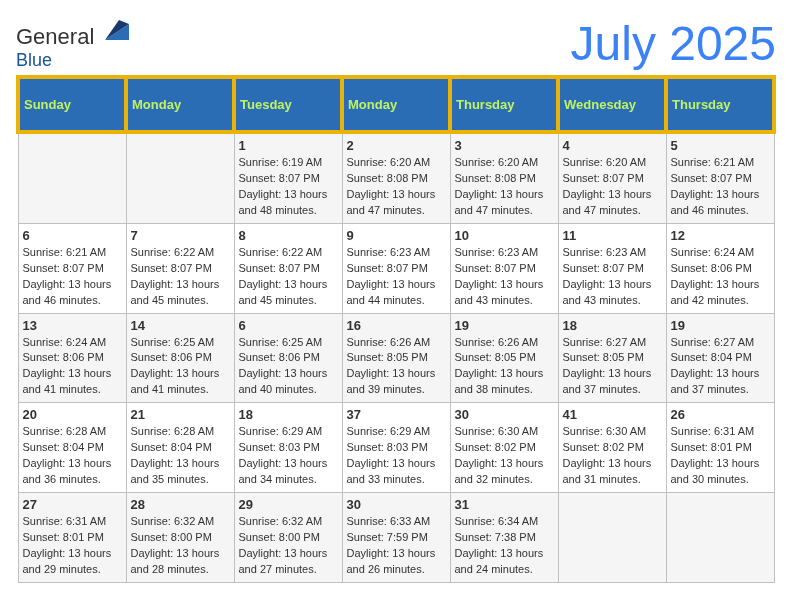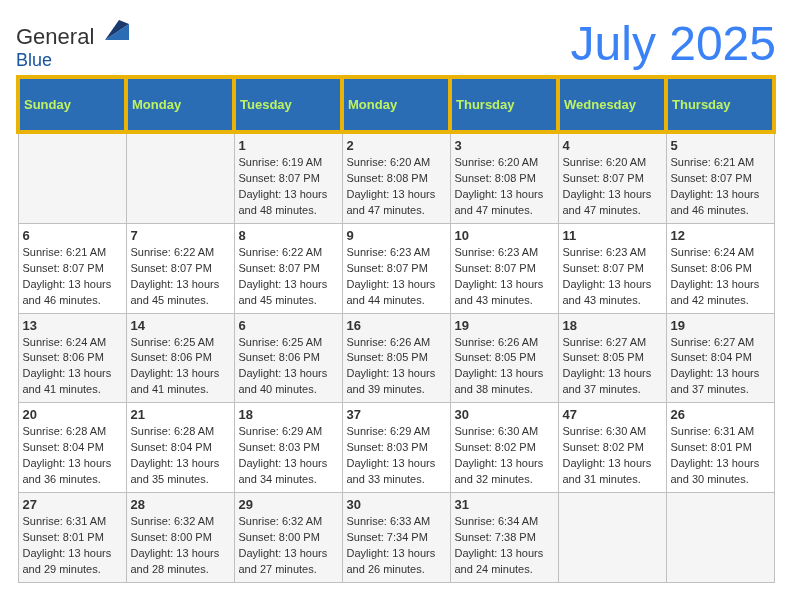--- a/index.html
+++ b/index.html
@@ -271,21 +271,21 @@
 Sunset: 8:03 PM
 Daylight: 13 hours and 33 minutes.</div>
         </td>
         <td>
           <div class="day-number">30</div>
           <div class="day-info" style="white-space: pre-line;">Sunrise: 6:30 AM
 Sunset: 8:02 PM
 Daylight: 13 hours and 32 minutes.</div>
         </td>
         <td>
-          <div class="day-number">47</div>
+          <div class="day-number">41</div>
           <div class="day-info" style="white-space: pre-line;">Sunrise: 6:30 AM
 Sunset: 8:02 PM
 Daylight: 13 hours and 31 minutes.</div>
         </td>
         <td>
           <div class="day-number">26</div>
           <div class="day-info" style="white-space: pre-line;">Sunrise: 6:31 AM
 Sunset: 8:01 PM
 Daylight: 13 hours and 30 minutes.</div>
         </td>
@@ -305,21 +305,21 @@
         </td>
         <td>
           <div class="day-number">29</div>
           <div class="day-info" style="white-space: pre-line;">Sunrise: 6:32 AM
 Sunset: 8:00 PM
 Daylight: 13 hours and 27 minutes.</div>
         </td>
         <td>
           <div class="day-number">30</div>
           <div class="day-info" style="white-space: pre-line;">Sunrise: 6:33 AM
-Sunset: 7:34 PM
+Sunset: 7:59 PM
 Daylight: 13 hours and 26 minutes.</div>
         </td>
         <td>
           <div class="day-number">31</div>
           <div class="day-info" style="white-space: pre-line;">Sunrise: 6:34 AM
 Sunset: 7:38 PM
 Daylight: 13 hours and 24 minutes.</div>
         </td>
         <td class="empty-cell"></td>
         <td class="empty-cell"></td>

